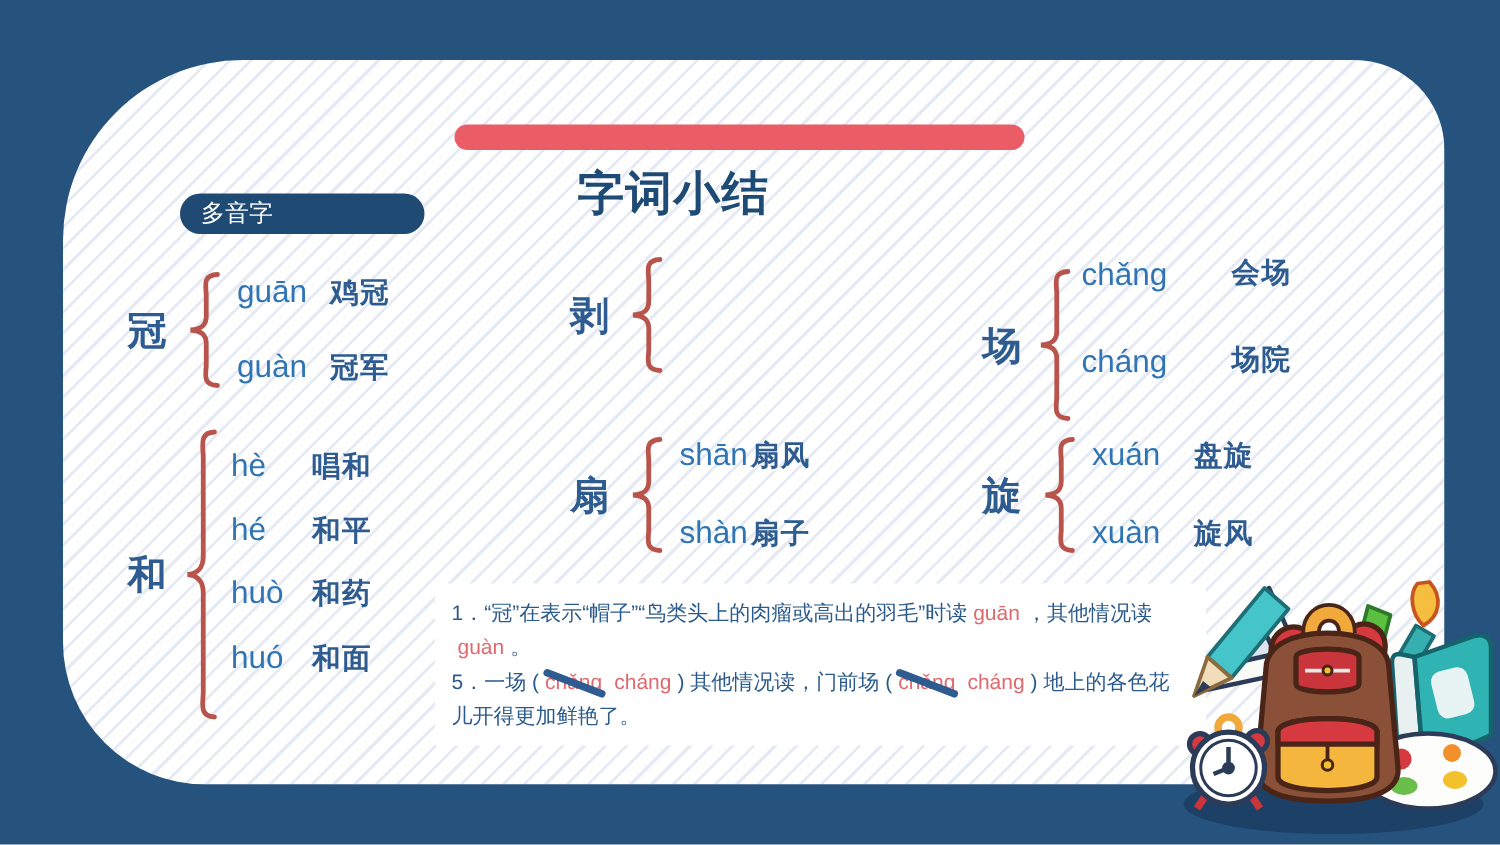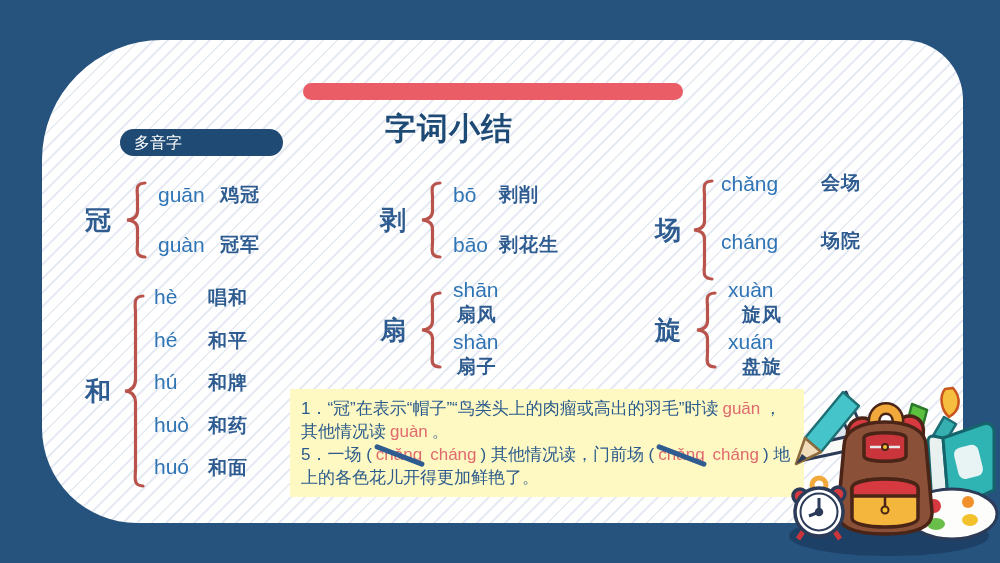--- a/index.html
+++ b/index.html
@@ -51,34 +51,34 @@
   #g0 .entry,#g1 .entry{height:50px;align-items:center;}
   #g0 .py{min-width:52px;}
   #g1 .py{min-width:36px;}
   #g2 .entry{height:58px;align-items:flex-start;}
   #g2 .gchar{margin-right:8px;} #g2 .brace{margin-right:6px;}
   #g2 .py{width:58px;min-width:0;word-break:break-all;line-height:1.1;}
   #g2 .wd{line-height:1.15;margin-left:32px;}
   #g3 .entry{height:42.5px;}
   #g3 .gchar{margin-right:9px;} #g3 .brace{margin-right:8px;}
   #g3 .py{min-width:44px;}
-  #g4 .entry,#g5 .entry{height:52px;align-items:center;flex-direction:column;}
+  #g4 .entry,#g5 .entry{height:52px;align-items:center;}
   #g4 .py{min-width:0;margin-right:2px;}
   #g5 .py{min-width:58px;}
   #g0{left:85px;top:170px;}
   #g1{left:380px;top:170px;}
   #g2{left:655px;top:172px;}
   #g3{left:85px;top:285px;}
   #g4{left:380px;top:278px;}
   #g5{left:655px;top:278px;}
   
   .note{
     position:absolute;left:290px;top:389px;width:514px;box-sizing:border-box;
-    background:#fef9c3;padding:8px 11px;color:#2B5B8C;
-    font-size:17px;line-height:23px;
+    background:#ffffff;padding:8px 11px;color:#2B5B8C;
+    font-size:14px;line-height:23px;
   }
   .note p{margin:0;}
   .note .red{color:#E0696E;margin:0 4px;}
   .struck{position:relative;display:inline-block;}
   .struck::after{
     content:"";position:absolute;left:-7%;top:42%;width:115%;height:5px;
     background:#2E5C90;border-radius:3px;transform:rotate(21deg);
   }
   
   .art{position:absolute;left:786px;top:384px;width:214px;height:179px;}
@@ -108,30 +108,20 @@
       <span class="wd">冠军</span>
     </div>
   </div>
 </div>
 
 <div class="group" id="g1">
   <span class="gchar">剥</span>
   <svg class="brace" width="26" height="80" viewBox="0 0 26 80">
       <path d="M23,3 C12.5,3.5 15.5,11 15.5,17 L15.5,31 C15.5,37 12,39.5 5,40 C12,40.5 15.5,43 15.5,49 L15.5,63 C15.5,69 12.5,76.5 23,77" fill="none" stroke="#B8544C" stroke-width="3.2" stroke-linecap="round"></path>
     </svg>
-  <div class="entries">
-    <div class="entry">
-      <span class="py">bō</span>
-      <span class="wd">剥削</span>
-    </div>
-    <div class="entry">
-      <span class="py">bāo</span>
-      <span class="wd">剥花生</span>
-    </div>
-  </div>
 </div>
 
 <div class="group" id="g2">
   <span class="gchar">场</span>
   <svg class="brace" width="26" height="104" viewBox="0 0 26 104">
       <path d="M23,3 C12.5,3.5 15.5,11 15.5,18 L15.5,43 C15.5,49 12,51.5 5,52 C12,52.5 15.5,55 15.5,61 L15.5,86 C15.5,93 12.5,100.5 23,101" fill="none" stroke="#B8544C" stroke-width="3.2" stroke-linecap="round"></path>
     </svg>
   <div class="entries">
     <div class="entry">
       <span class="py">chǎng</span>
@@ -152,24 +142,20 @@
   <div class="entries">
     <div class="entry">
       <span class="py">hè</span>
       <span class="wd">唱和</span>
     </div>
     <div class="entry">
       <span class="py">hé</span>
       <span class="wd">和平</span>
     </div>
     <div class="entry">
-      <span class="py">hú</span>
-      <span class="wd">和牌</span>
-    </div>
-    <div class="entry">
       <span class="py">huò</span>
       <span class="wd">和药</span>
     </div>
     <div class="entry">
       <span class="py">huó</span>
       <span class="wd">和面</span>
     </div>
   </div>
 </div>
 
@@ -190,26 +176,26 @@
   </div>
 </div>
 
 <div class="group" id="g5">
   <span class="gchar">旋</span>
   <svg class="brace" width="26" height="80" viewBox="0 0 26 80">
       <path d="M23,3 C12.5,3.5 15.5,11 15.5,17 L15.5,31 C15.5,37 12,39.5 5,40 C12,40.5 15.5,43 15.5,49 L15.5,63 C15.5,69 12.5,76.5 23,77" fill="none" stroke="#B8544C" stroke-width="3.2" stroke-linecap="round"></path>
     </svg>
   <div class="entries">
     <div class="entry">
+      <span class="py">xuán</span>
+      <span class="wd">盘旋</span>
+    </div>
+    <div class="entry">
       <span class="py">xuàn</span>
       <span class="wd">旋风</span>
-    </div>
-    <div class="entry">
-      <span class="py">xuán</span>
-      <span class="wd">盘旋</span>
     </div>
   </div>
 </div>
 
 <div class="note">
   <p><span>1．“冠”在表示“帽子”“鸟类头上的肉瘤或高出的羽毛”时读</span><span class="red">guān</span><span>，其他情况读</span><span class="red">guàn</span><span>。</span></p>
   <p><span>5．一场 (</span><span class="red struck">chǎng</span><span class="red">cháng</span><span>) 其他情况读，门前场 (</span><span class="red struck">chǎng</span><span class="red">cháng</span><span>) 地上的各色花儿开得更加鲜艳了。</span></p>
 </div>
 
 <svg class="art" viewBox="0 0 214 179">

